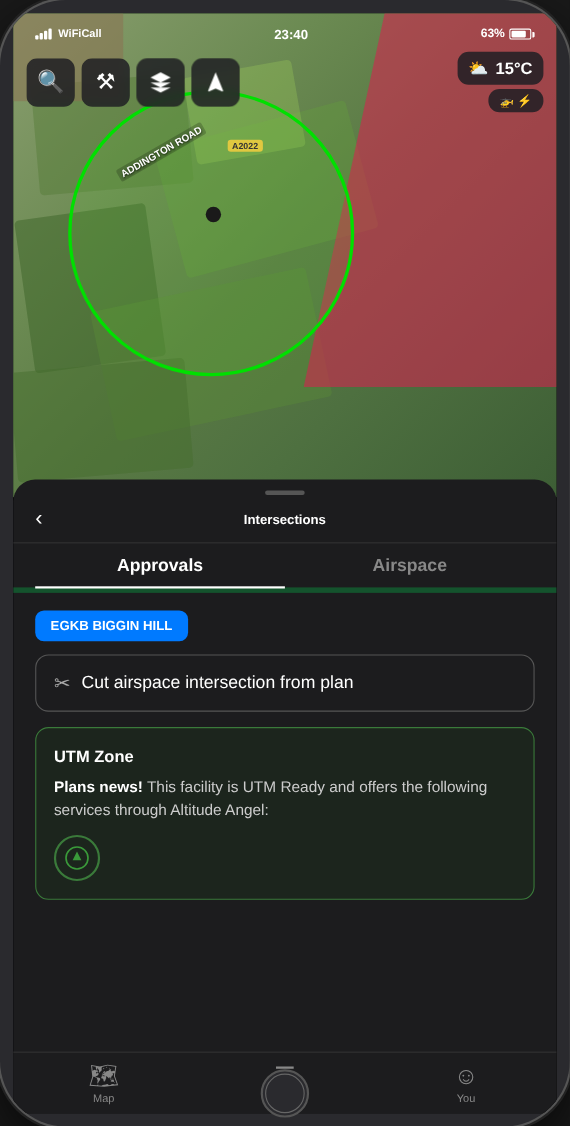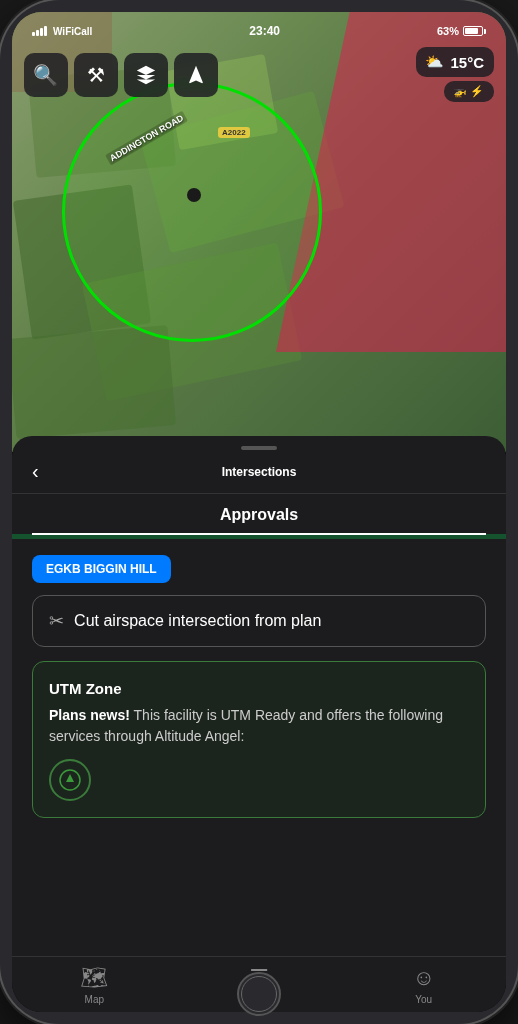--- a/index.html
+++ b/index.html
@@ -47,21 +47,21 @@
       border-radius: 0 3px 3px 0;
     }
 
     .phone-inner {
       position: absolute;
       top: 12px;
       left: 12px;
       right: 12px;
       bottom: 12px;
       background: #000000;
-      border-radius: 30px;
+      border-radius: 9px;
       overflow: hidden;
       padding-left: 38px;
     }
 
     
     .status-bar {
       background: transparent;
       position: absolute;
       top: 0;
       left: 0;
@@ -244,21 +244,21 @@
       font-size: 11px;
       display: flex;
       align-items: center;
       gap: 3px;
     }
 
     
     .road-badge {
       position: absolute;
       top: 115px;
-      left: 206px;
+      left: 195px;
       background: #e0c840;
       color: #333;
       font-size: 8px;
       font-weight: 700;
       padding: 1px 4px;
       border-radius: 3px;
       z-index: 20;
     }
 
     
@@ -547,20 +547,23 @@
       <div class="nav-header">
         <div class="back-btn">‹</div>
         <div class="nav-title">Intersections</div>
       </div>
 
       
       <div class="tabs">
         <div class="tab active">
           <span>Approvals</span>
         </div>
+        <div class="tab">
+          <span>Airspace</span>
+        </div>
       </div>
 
       
       <div class="airspace-badge">EGKB BIGGIN HILL</div>
 
       
       <div class="cut-button">
         <span class="scissors-icon">✂</span>
         <span>Cut airspace intersection from plan</span>
       </div>

